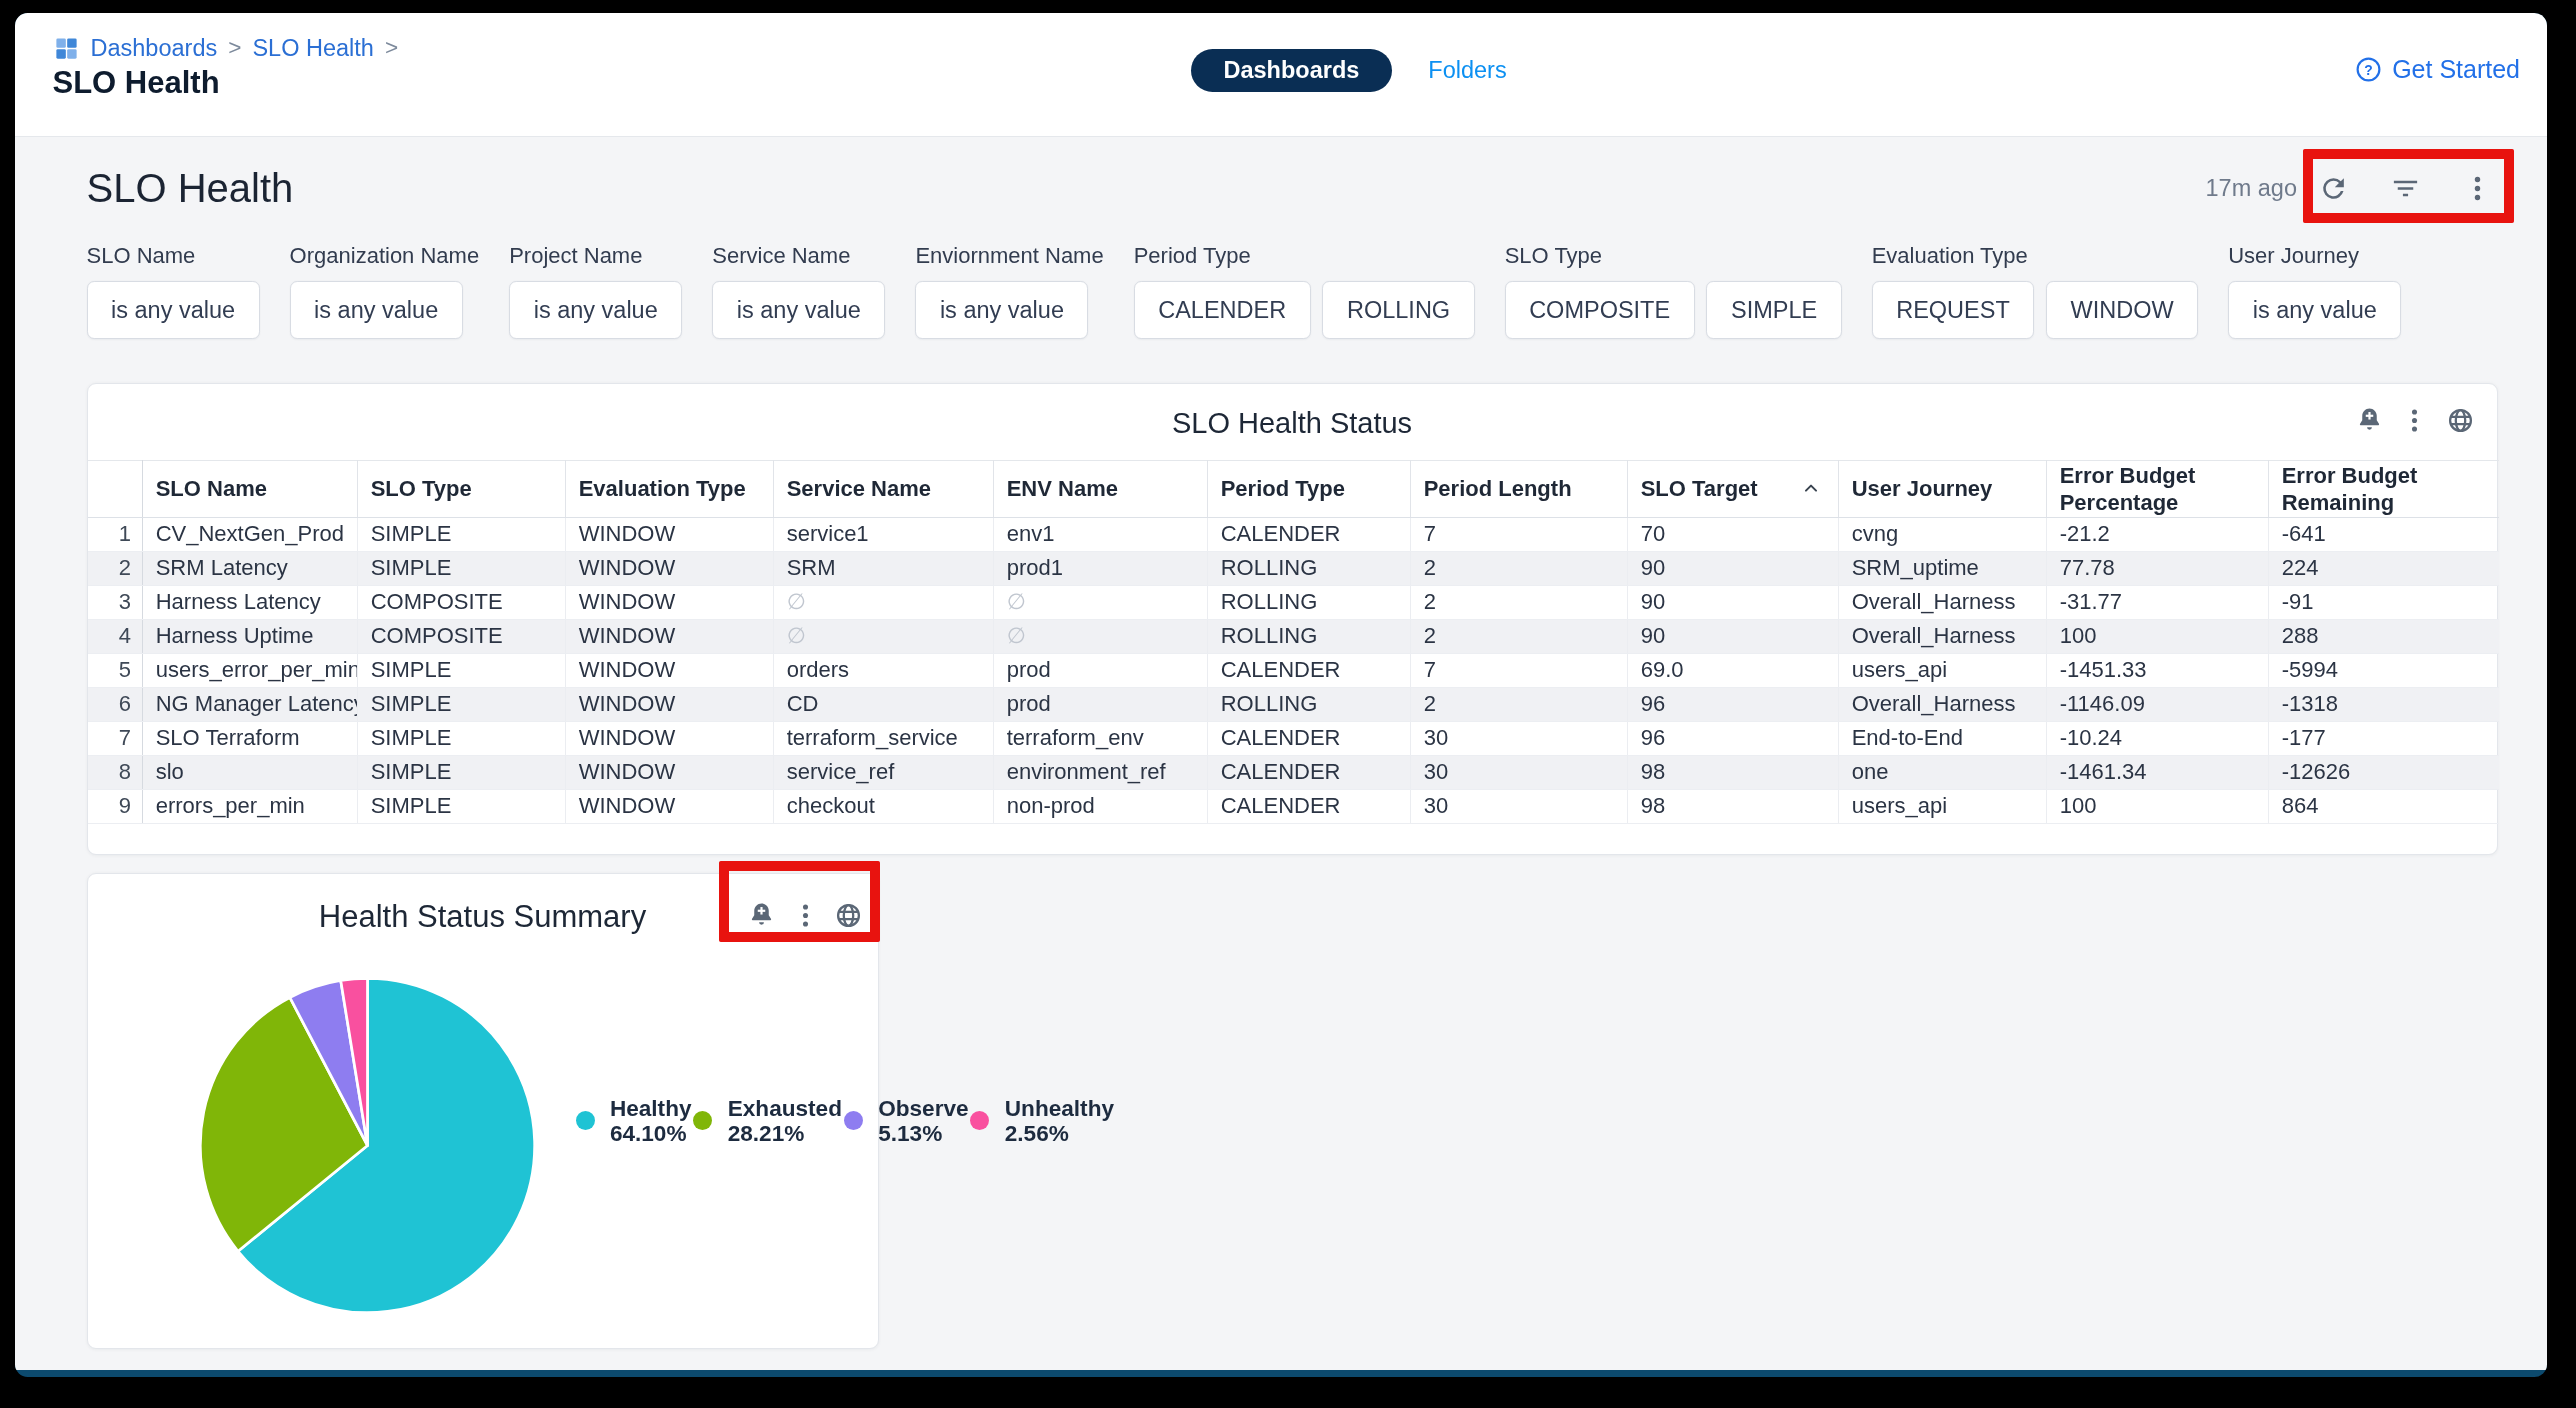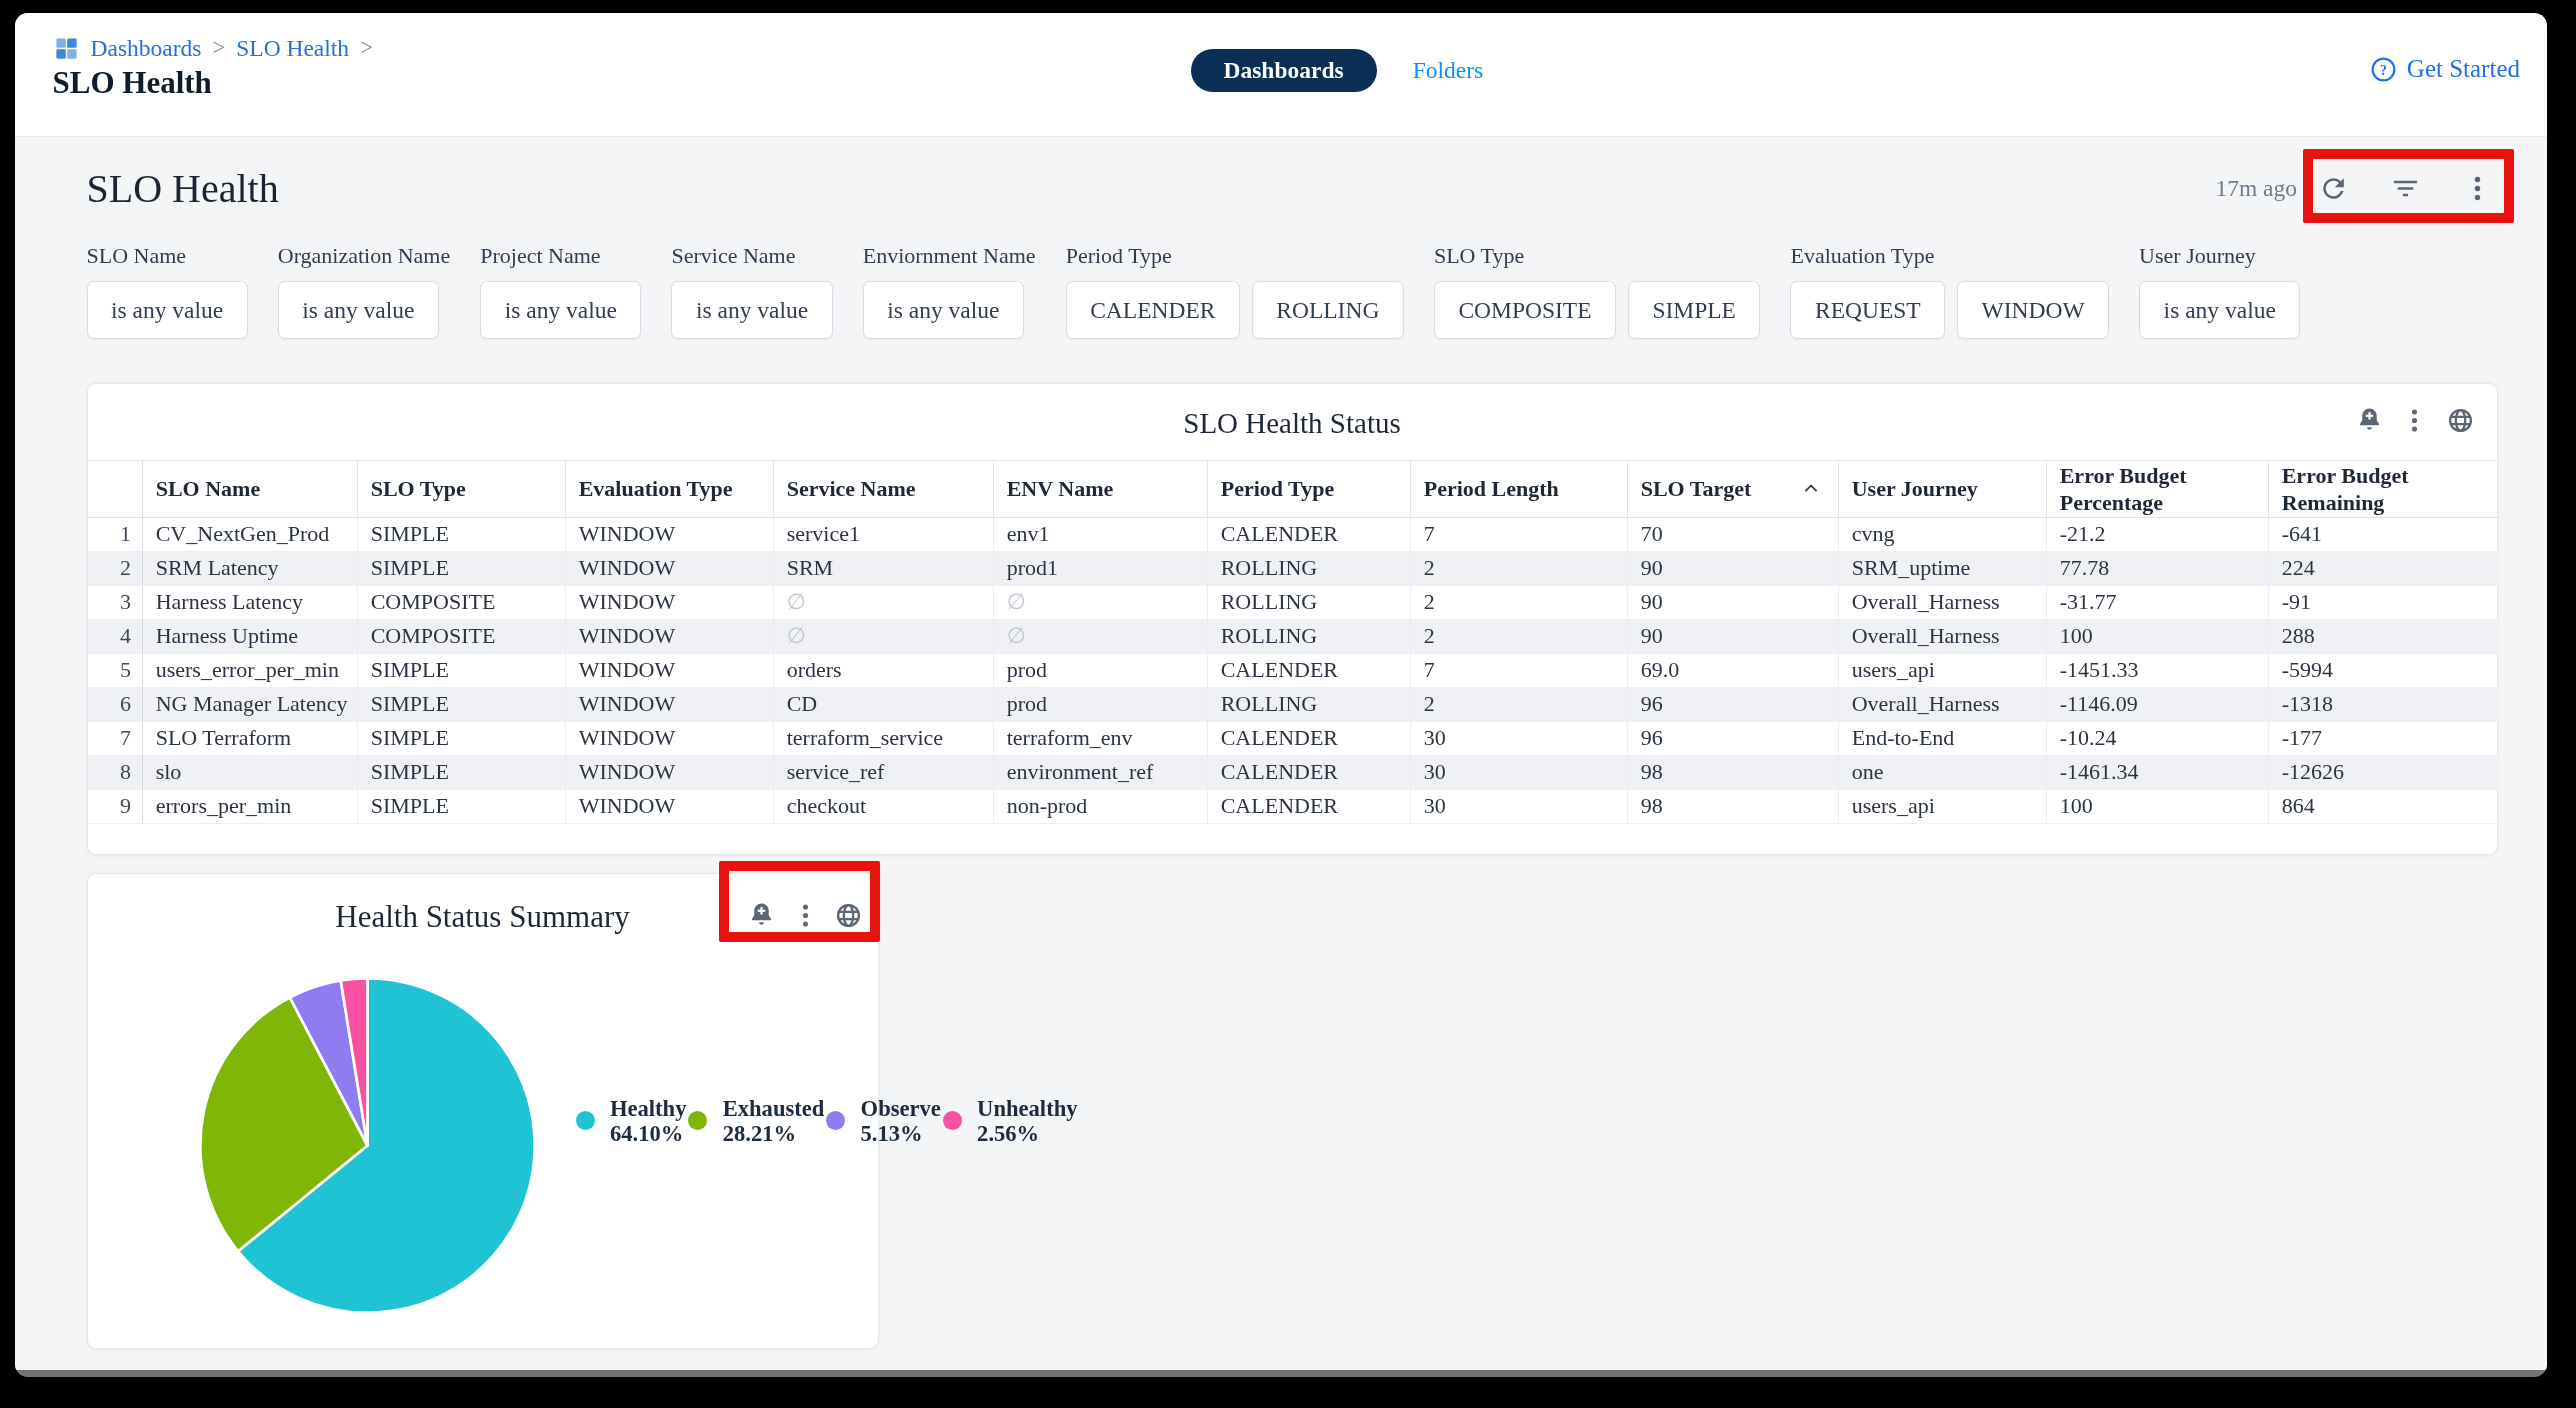--- a/index.html
+++ b/index.html
@@ -1,21 +1,21 @@
 <!DOCTYPE html>
 <html style="font-size:14.5px"><head>
 <meta charset="utf-8">
 <style>
   html,body{margin:0;padding:0;}
   body{
     width:2576px;height:1408px;position:relative;background:#000;
     font-family:"Liberation Sans","DejaVu Sans",sans-serif;
     -webkit-font-smoothing:antialiased;overflow:hidden;
   }
-  .app{position:absolute;left:14.5px;top:12.7px;right:29px;bottom:31px;background:#737373;border-radius:12.7px;overflow:hidden;font-family:Liberation Serif, serif;}
+  .app{position:absolute;left:14.5px;top:12.7px;right:29px;bottom:31px;background:#0c4a6e;border-radius:12.7px;overflow:hidden;}
 
   
   .topbar{position:absolute;top:0;left:0;right:0;height:123px;background:#fff;border-bottom:0.9px solid #e5e8ec;z-index:3;}
   .breadcrumb{position:absolute;left:38px;top:22px;display:flex;align-items:center;gap:11px;font-size:23.5px;}
   .crumb-icon svg{width:27px;height:27px;display:block;}
   .crumb-link{color:#2b6fd4;cursor:pointer;}
   .crumb-sep{color:#7d8a9c;font-size:22.6px;}
   .page-title{position:absolute;left:38px;top:52px;font-size:31px;font-weight:700;color:#0e1c2e;margin:0;}
   .tabs{position:absolute;left:1176px;top:36px;display:flex;align-items:center;gap:36px;}
   .tab-pill{background:#0a2e54;color:#fff;font-size:23.5px;font-weight:600;padding:0 33px;height:43px;border-radius:22px;display:flex;align-items:center;}

